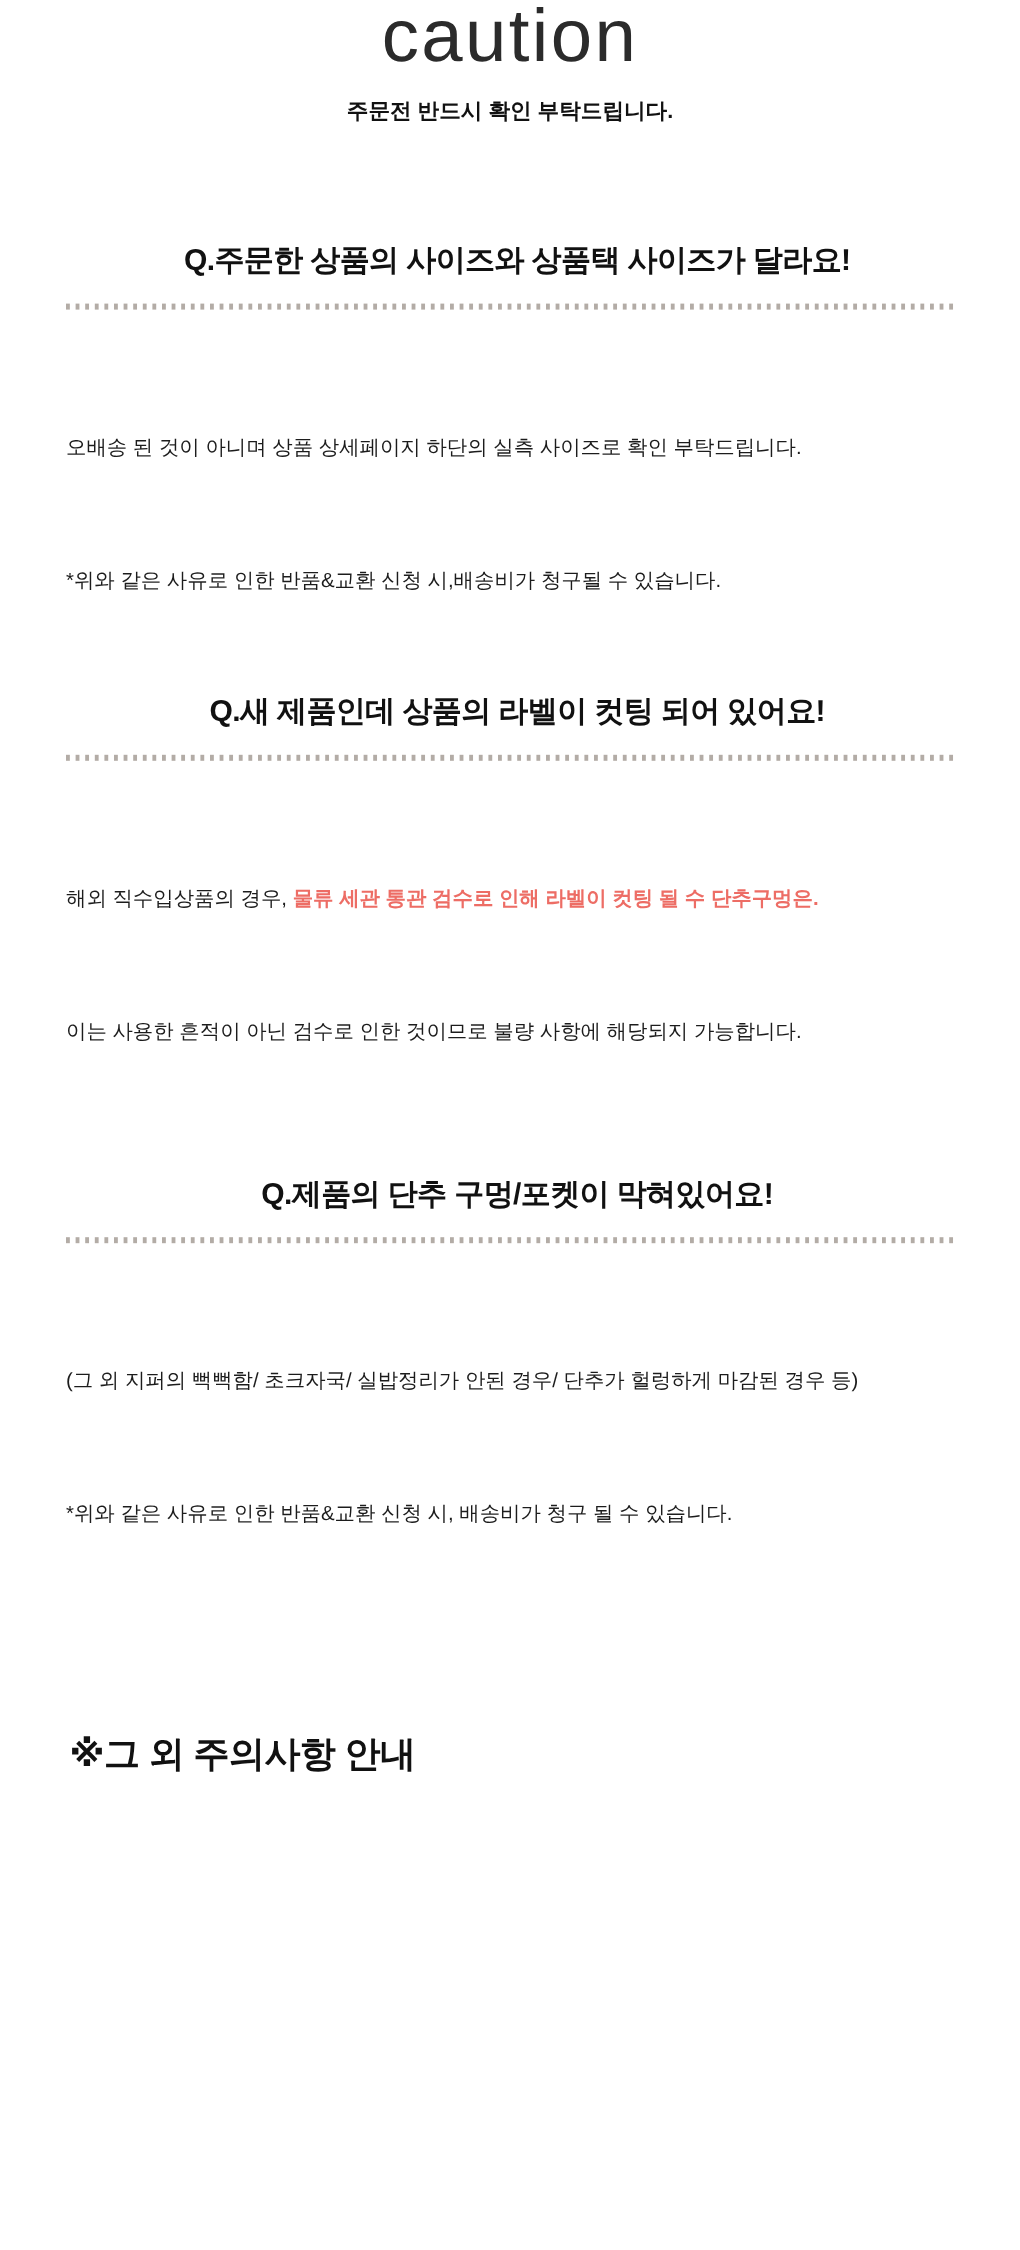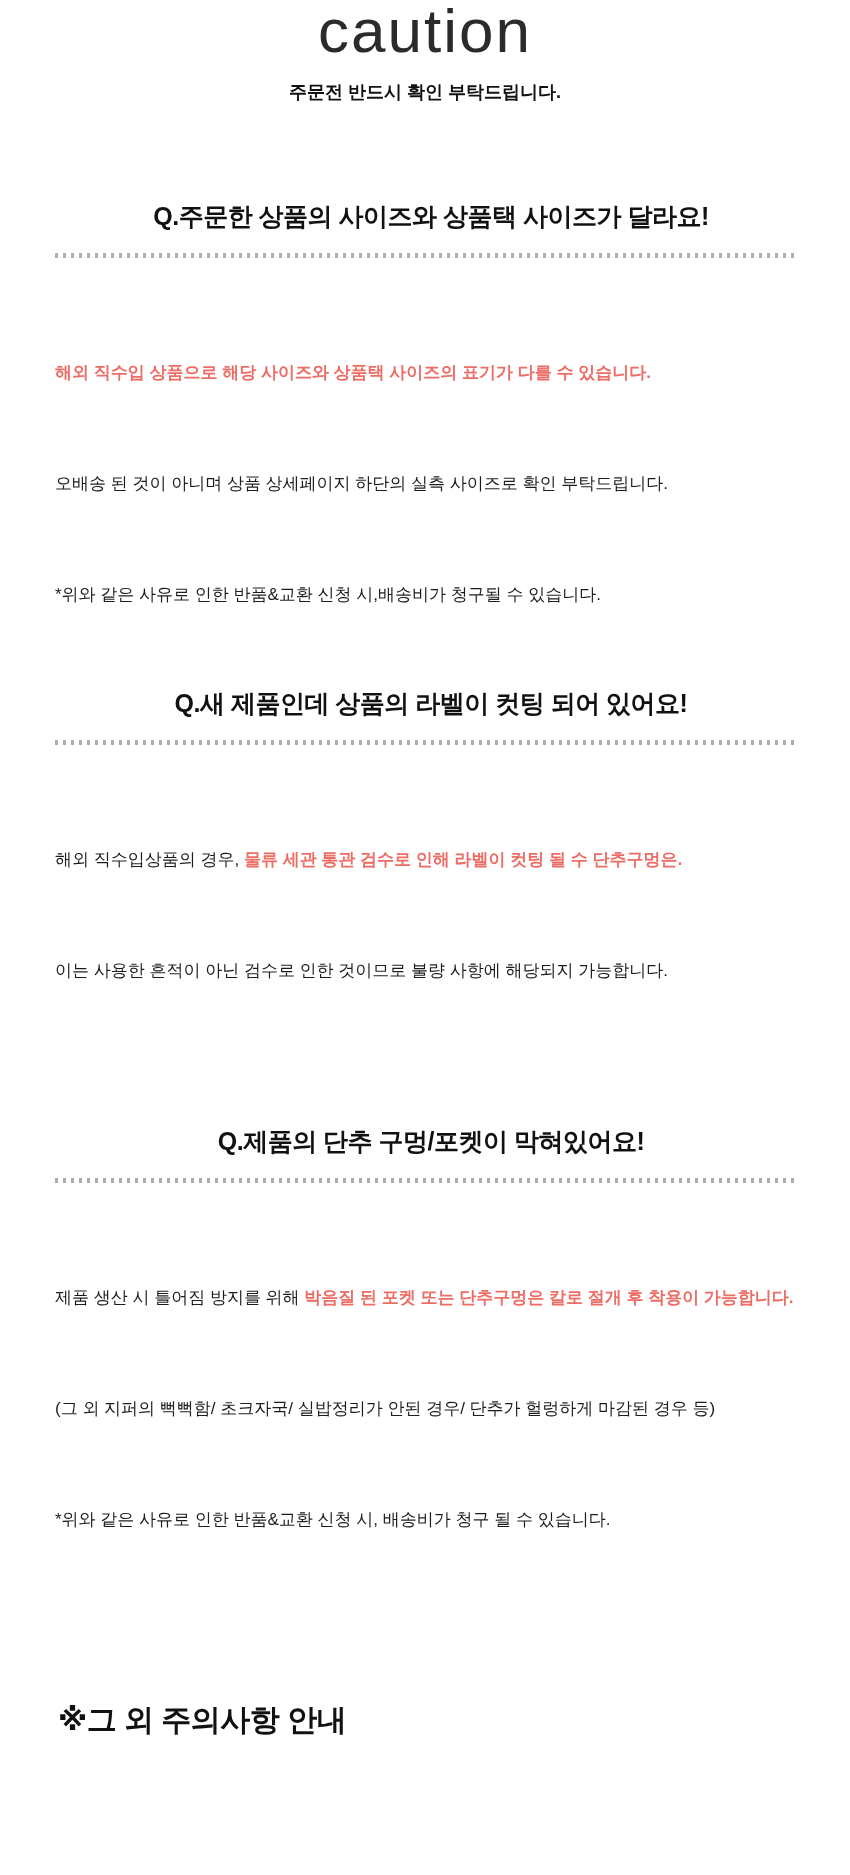--- a/index.html
+++ b/index.html
@@ -23,21 +23,21 @@
   }
 
   
   .section{padding:0 55px;}
   .faq-q{
     font-size:25px; font-weight:700; color:#111;
     padding-left:12px; letter-spacing:-0.5px;text-align:center;
   }
   .sec1{margin-top:96px;}
   .sec2{}
-  .sec3{margin-top:62px;}
+  .sec3{margin-top:26px;}
   .dotted{
     height:5px; margin-top:20px;
     background-image:repeating-linear-gradient(to right,#b3aca6 0 3px,transparent 3px 8px);
     background-repeat:repeat-x; background-size:8px 5px;
   }
   .ans{margin-top:22px; font-size:17px; line-height:37px; color:#1c1c1c; white-space:pre-wrap;}
   .ans-line{white-space:pre-wrap;}
   .red{color:#ed6d65; font-weight:700;}
 
   
@@ -53,40 +53,38 @@
 
   <div class="hero">
     <div class="hero-title">caution</div>
     <div class="hero-sub">주문전 반드시 확인 부탁드립니다.</div>
   </div>
 
   <div class="section sec1">
     <div class="faq-q">Q.주문한 상품의 사이즈와 상품택 사이즈가 달라요!</div>
     <div class="dotted"></div>
     <div class="ans">
-      <div class="ans-line red">해외 직수입 상품으로 해당 사이즈와 상품택 사이즈의 표기가 다를 수 있습니다.</div>
       <div class="ans-line">오배송 된 것이 아니며 상품 상세페이지 하단의 실측 사이즈로 확인 부탁드립니다.</div>
       <div class="ans-line">*위와 같은 사유로 인한 반품&amp;교환 신청 시,배송비가 청구될 수 있습니다.</div>
     </div>
   </div>
 
   <div class="section sec2">
     <div class="faq-q">Q.새 제품인데 상품의 라벨이 컷팅 되어 있어요!</div>
     <div class="dotted"></div>
     <div class="ans">
       <div class="ans-line"><span>해외 직수입상품의 경우, </span><span class="red">물류 세관 통관 검수로 인해 라벨이 컷팅 될 수 단추구멍은.</span></div>
       <div class="ans-line">이는 사용한 흔적이 아닌 검수로 인한 것이므로 불량 사항에 해당되지 가능합니다.</div>
     </div>
   </div>
 
   <div class="section sec3">
     <div class="faq-q">Q.제품의 단추 구멍/포켓이 막혀있어요!</div>
     <div class="dotted"></div>
     <div class="ans">
-      <div class="ans-line"><span>제품 생산 시 틀어짐 방지를 위해 </span><span class="red">박음질 된 포켓 또는 단추구멍은 칼로 절개 후 착용이 가능합니다.</span></div>
       <div class="ans-line">(그 외 지퍼의 뻑뻑함/ 초크자국/ 실밥정리가 안된 경우/ 단추가 헐렁하게 마감된 경우 등)</div>
       <div class="ans-line">*위와 같은 사유로 인한 반품&amp;교환 신청 시, 배송비가 청구 될 수 있습니다.</div>
     </div>
   </div>
 
   <div class="notes">
     <div class="notes-title">※그 외 주의사항 안내</div>
 
   </div>
 

